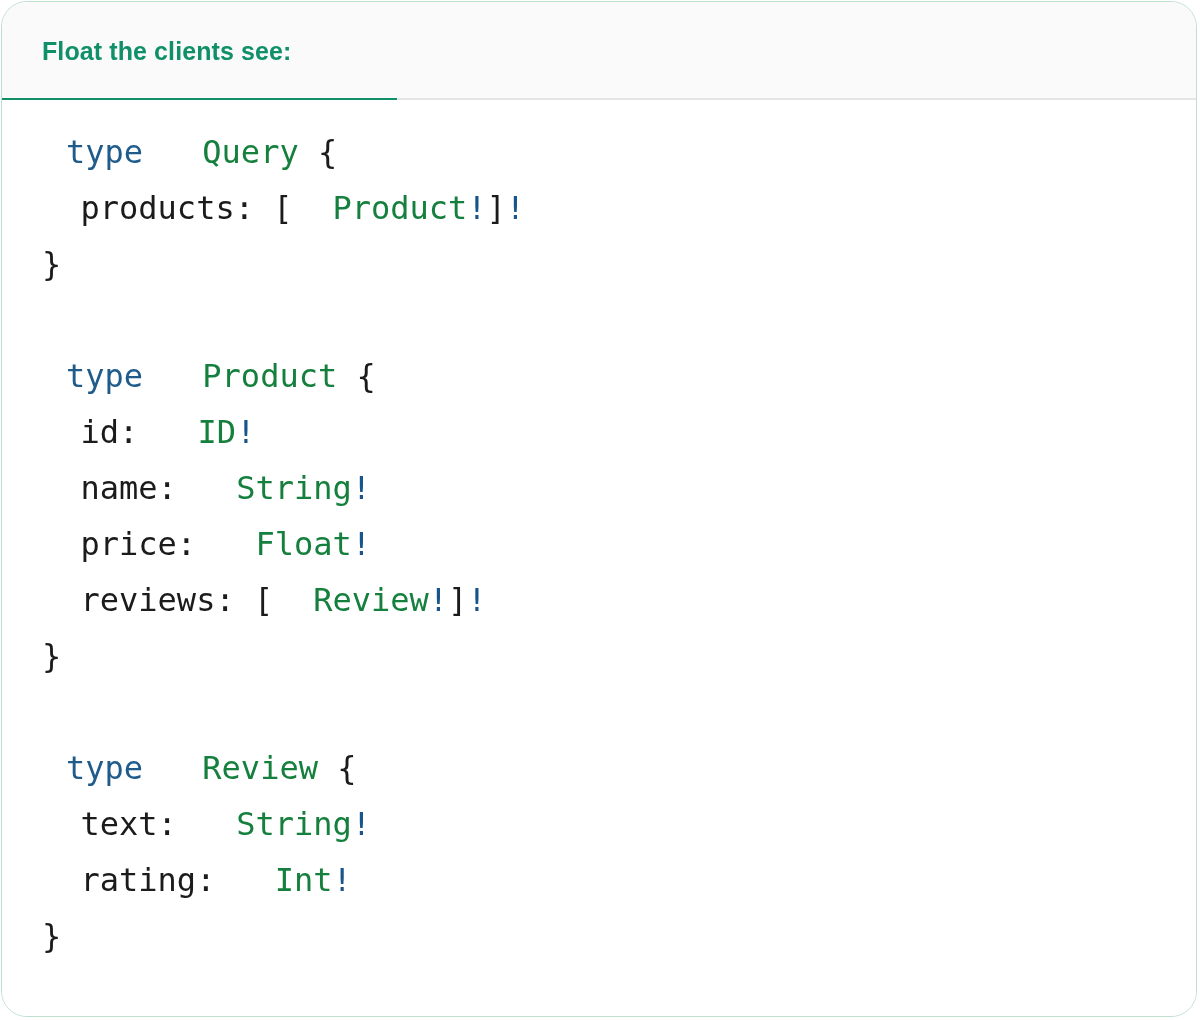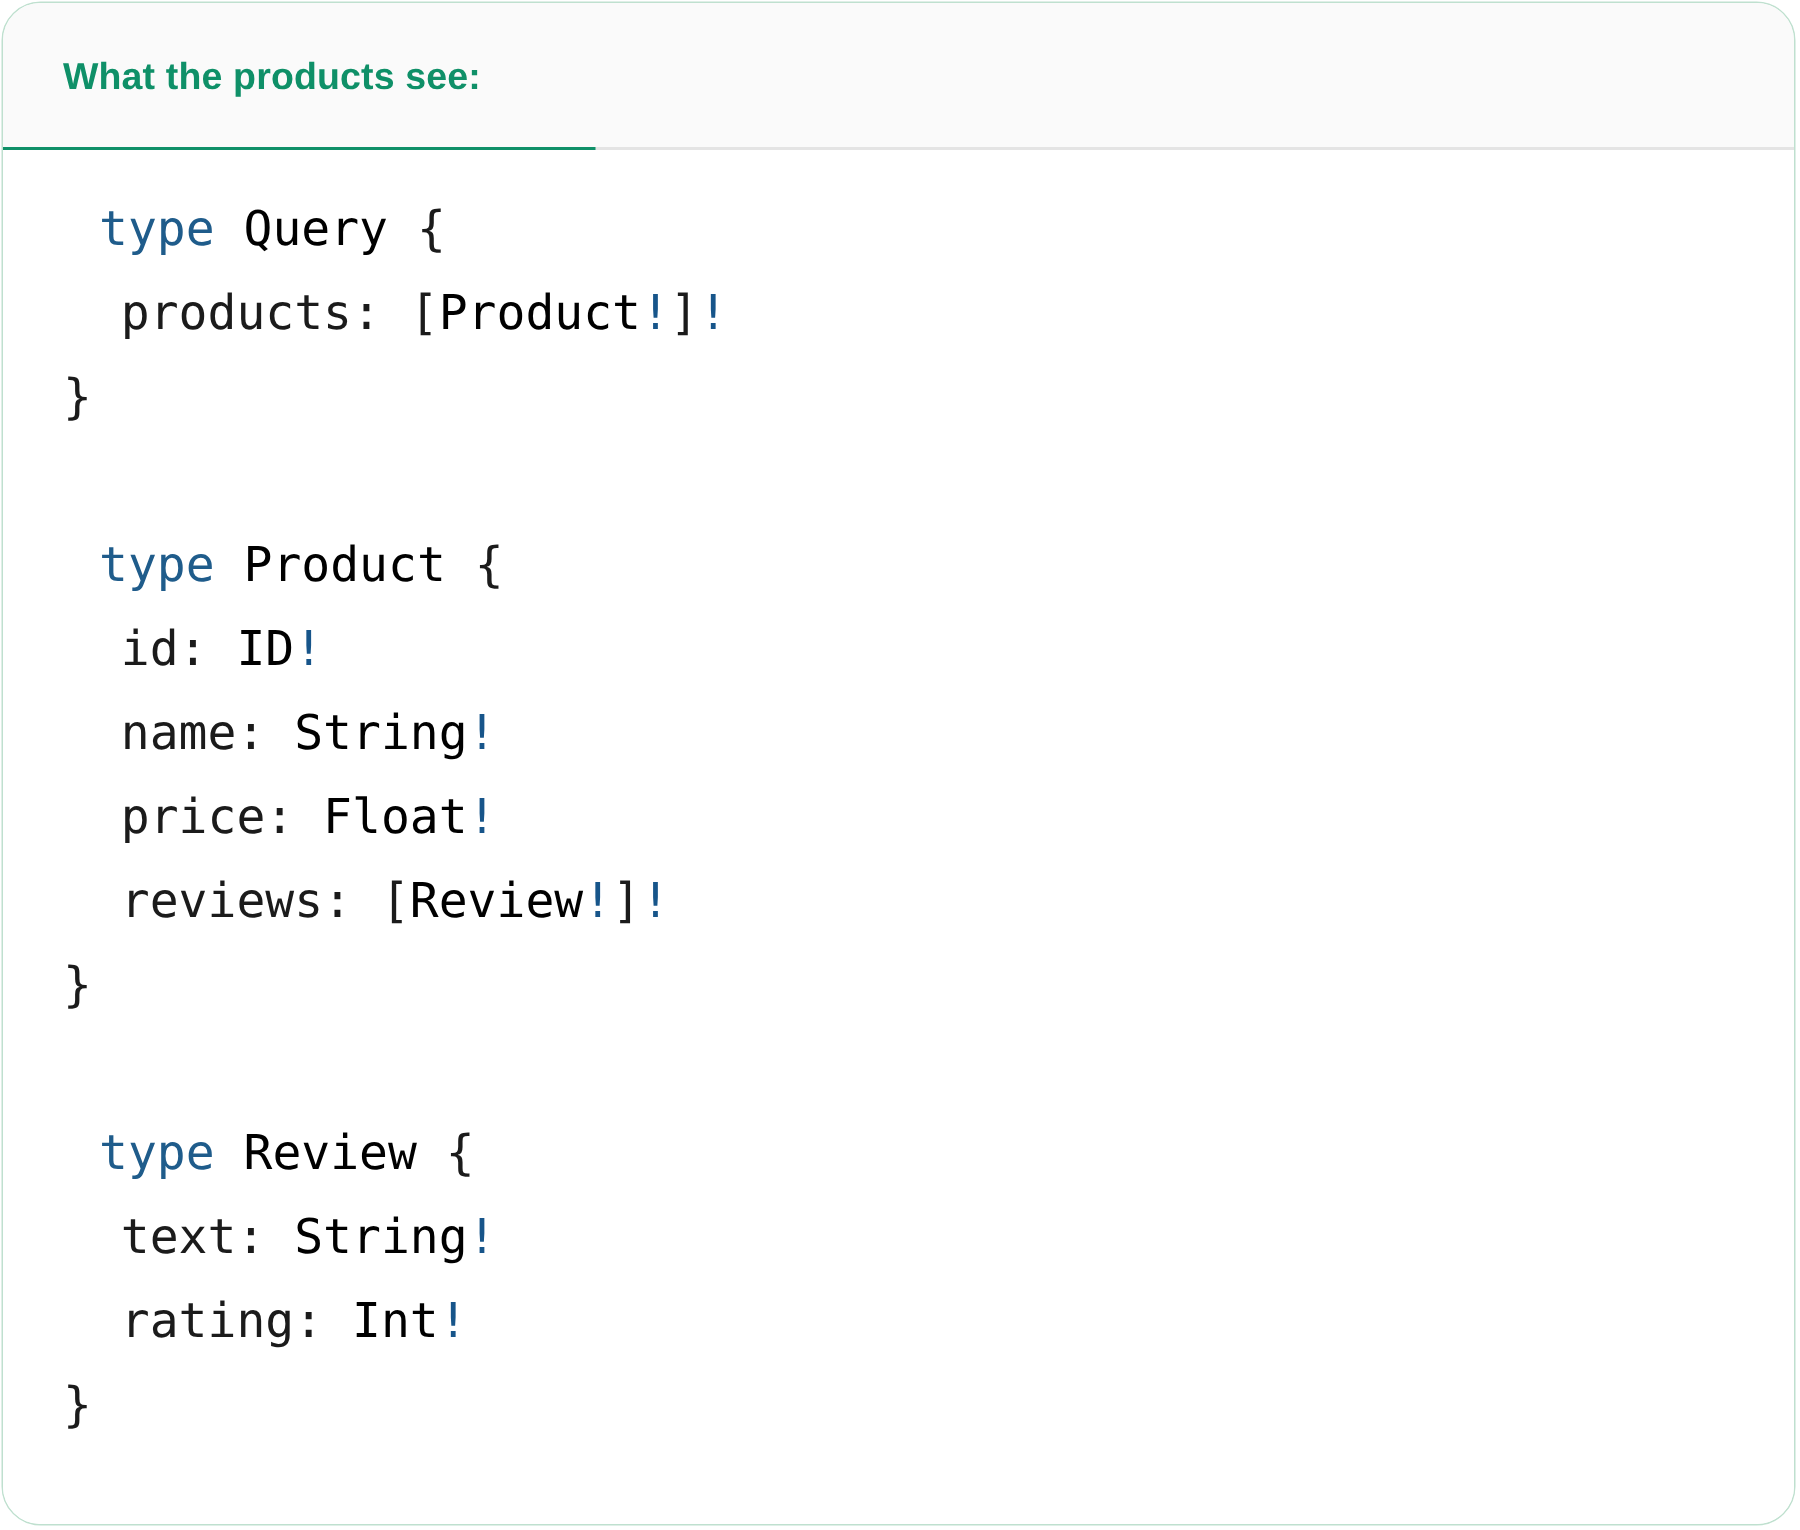--- a/index.html
+++ b/index.html
@@ -82,32 +82,32 @@
     white-space: pre;
     color: #1b1b1b;
     font-weight: 500;
     letter-spacing: 0px;
   }
   .code .ln {
     display: block;
     height: 56px;
   }
   .k   { color: #1f5c8b; margin-left: 24px; }   
-  .tn  { color: #000000; }   
+  .tn  { color: #15803d; margin-left: 40px; }   
   .p   { color: #1b1b1b; }   
   .bang{ color: #17558a; }
 </style>
 </head>
 <body>
 
 <div class="card">
 
   <div class="tabbar">
     <div class="tab">
-      <span class="tab-label">What the products see:</span>
+      <span class="tab-label">Float the clients see:</span>
       <span class="tab-underline"></span>
     </div>
   </div>
 
   <div class="code-area">
     <pre class="code" id="code-block"><span class="ln"><span class="k">type</span><span class="p"> </span><span class="tn">Query</span><span class="p"> {</span></span><span class="ln"><span class="p">  products: </span><span class="p">[</span><span class="tn">Product</span><span class="bang">!</span><span class="p">]</span><span class="bang">!</span></span><span class="ln"><span class="p">}</span></span><span class="ln">&nbsp;</span><span class="ln"><span class="k">type</span><span class="p"> </span><span class="tn">Product</span><span class="p"> {</span></span><span class="ln"><span class="p">  id: </span><span class="tn">ID</span><span class="bang">!</span></span><span class="ln"><span class="p">  name: </span><span class="tn">String</span><span class="bang">!</span></span><span class="ln"><span class="p">  price: </span><span class="tn">Float</span><span class="bang">!</span></span><span class="ln"><span class="p">  reviews: </span><span class="p">[</span><span class="tn">Review</span><span class="bang">!</span><span class="p">]</span><span class="bang">!</span></span><span class="ln"><span class="p">}</span></span><span class="ln">&nbsp;</span><span class="ln"><span class="k">type</span><span class="p"> </span><span class="tn">Review</span><span class="p"> {</span></span><span class="ln"><span class="p">  text: </span><span class="tn">String</span><span class="bang">!</span></span><span class="ln"><span class="p">  rating: </span><span class="tn">Int</span><span class="bang">!</span></span><span class="ln"><span class="p">}</span></span></pre>
   </div>
 
 </div>
 

